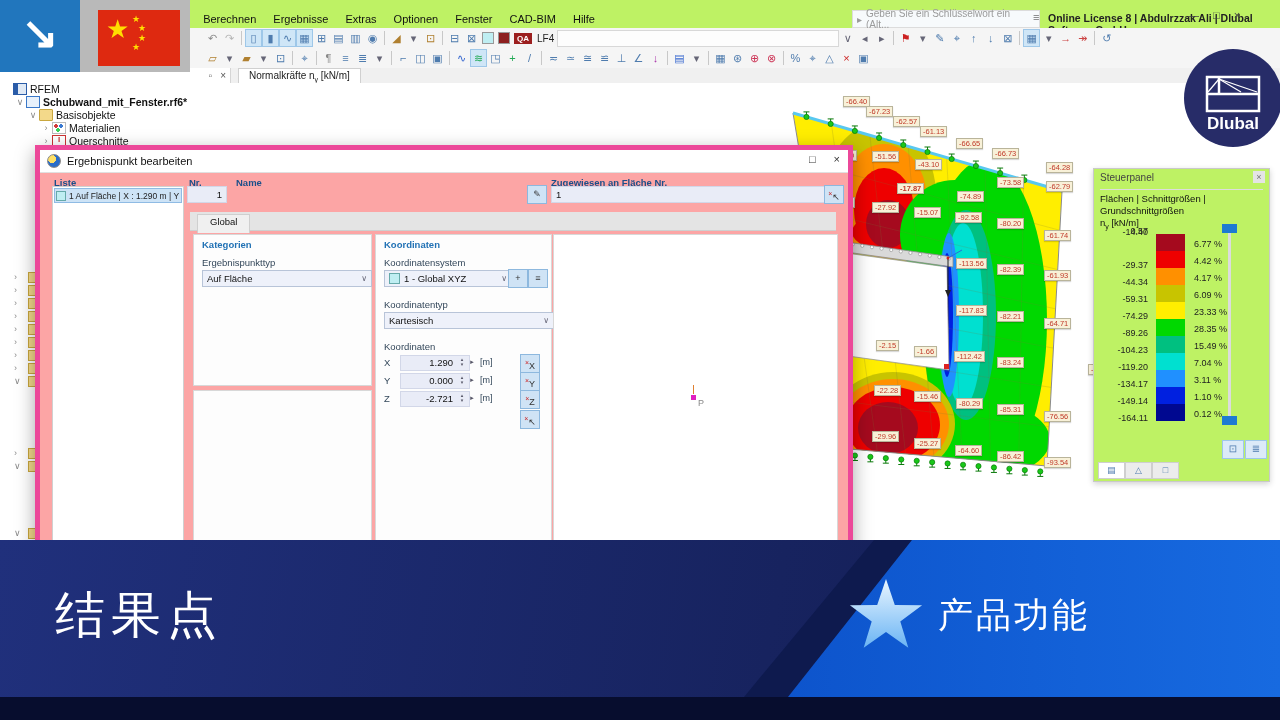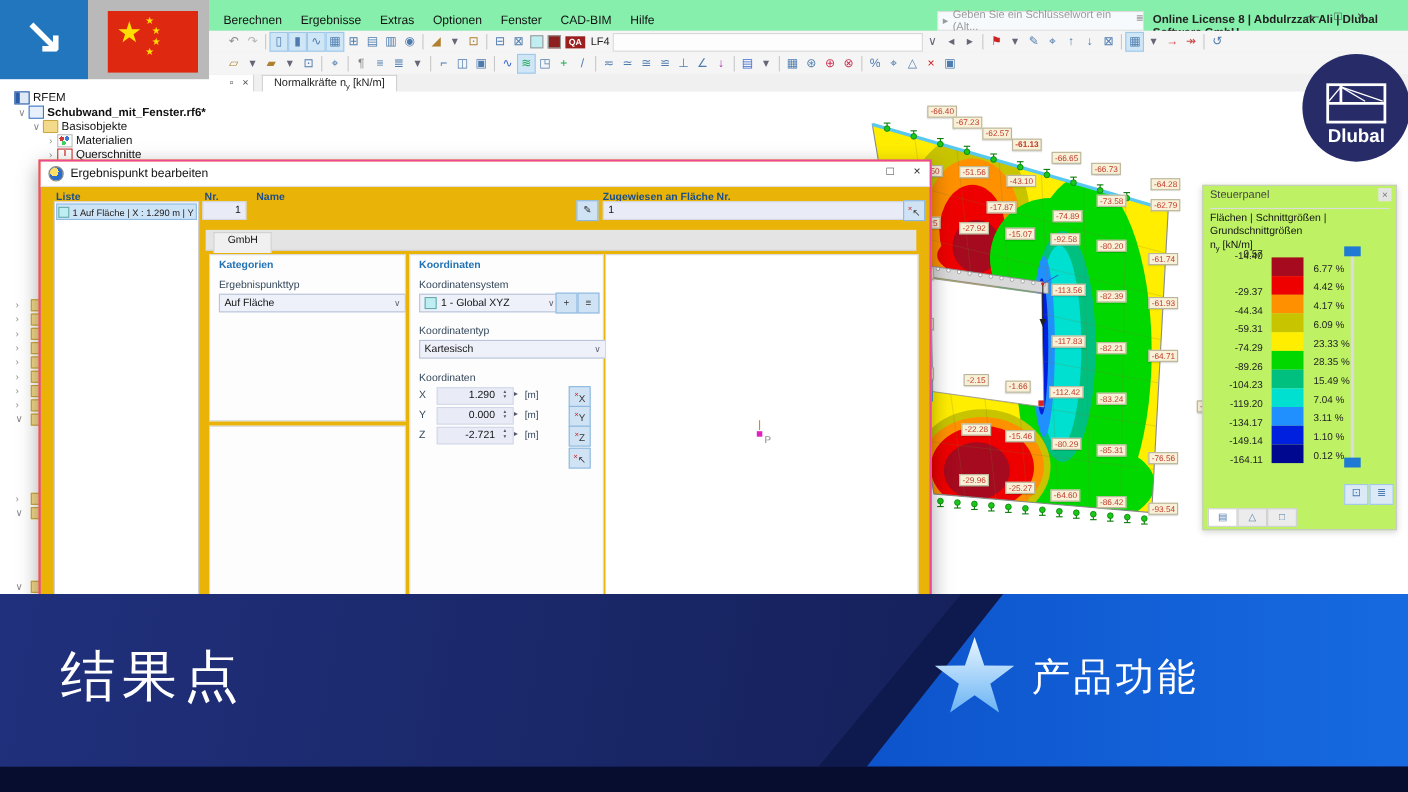--- a/index.html
+++ b/index.html
@@ -1,20 +1,20 @@
 <!DOCTYPE html>
 <html><head>
 <meta charset="utf-8">
 <style>
   html,body{margin:0;padding:0;background:#404040;}
   #stage{position:relative;width:1280px;height:720px;overflow:hidden;background:#fff;
          font-family:"Liberation Sans",sans-serif;font-size:11px;color:#222;}
   .abs{position:absolute;}
   
-  #titlebar{left:0;top:0;width:1280px;height:28px;background:#86efac;border-bottom:1px solid #e2e2e2;z-index:5;}
+  #titlebar{left:0;top:0;width:1280px;height:28px;background:#bef264;border-bottom:1px solid #e2e2e2;z-index:5;}
   #menus{left:180px;top:13px;display:flex;gap:17px;color:#111;font-size:11px;}
   .menu-item{cursor:default;}
   #searchbox{left:852px;top:10px;width:178px;height:16px;background:#f7fafc;border:1px solid #dcdcdc;
              display:flex;align-items:center;gap:4px;padding:0 4px;color:#9a9a9a;font-size:10px;}
   #search-mag{left:1033px;top:11px;color:#707070;font-size:11px;}
   #license{left:1048px;top:12px;font-size:10.5px;font-weight:bold;color:#222;}
   #winbtns{left:1188px;top:9px;display:flex;gap:14px;color:#444;font-size:11px;}
   
   .toolbar{left:0;width:1280px;height:20px;background:#f5f5f5;display:flex;align-items:center;z-index:5;}
   #toolbar1{top:28px;border-bottom:1px solid #e8e8e8;padding-left:204px;}
@@ -67,21 +67,21 @@
   .lg-box{position:absolute;left:62px;width:29px;}
   .lg-pct{position:absolute;left:100px;font-size:9px;color:#222;}
   #lg-track{position:absolute;left:134px;width:3px;background:#dcdcdc;}
   .lg-handle{position:absolute;left:128px;width:15px;height:9px;background:#1e7ad2;}
   .panel-btn{position:absolute;width:20px;height:17px;background:#dceaf8;border:1px solid #9ec7e8;
              font-size:10px;text-align:center;line-height:16px;color:#4f7cae;}
   .panel-tab{position:absolute;top:293px;width:25px;height:15px;background:#ececec;border:1px solid #cfcfcf;
              font-size:9px;text-align:center;line-height:14px;color:#4f7cae;}
   .panel-tab.active{background:#fff;}
   
-  #dialog{left:35px;top:145px;width:808px;height:420px;background:#eab308;border:2px solid #ec4899;z-index:40;
+  #dialog{left:35px;top:145px;width:808px;height:420px;background:#fca5a5;border:5px solid #ec4899;z-index:40;
           box-shadow:0 6px 18px rgba(0,0,0,.35);}
   #dlg-title{position:absolute;left:0;top:0;width:100%;height:22px;background:#fff;border-bottom:1px solid #e0e0e0;
              display:flex;align-items:center;font-size:11px;color:#111;}
   #dlg-gear{width:12px;height:12px;margin:0 6px 0 7px;border-radius:50%;
             background:radial-gradient(circle at 35% 35%,#ffe066 0 4px,#2a6cc8 4px 7px);border:1px solid #888;}
   #dlg-btns{position:absolute;right:8px;top:3px;display:flex;gap:18px;color:#333;font-size:11px;}
   .dlg-label{position:absolute;font-size:9.5px;font-weight:bold;color:#1b4f8a;}
   .dlg-field{position:absolute;background:#e9ecf7;border:1px solid #d2d7e8;font-size:9.5px;color:#111;
              display:flex;align-items:center;padding:0 4px;}
   .dlg-btn{position:absolute;width:18px;height:17px;background:#cfe3f5;border:1px solid #8db8de;font-size:9px;
@@ -509,31 +509,31 @@
       <line x1="948" y1="258" x2="948" y2="292" stroke="#222" stroke-width="1"></line>
       <polygon points="948,297 945,290 951,290" fill="#222"></polygon>
       <line x1="948" y1="258" x2="962" y2="250" stroke="#2a6cd8" stroke-width="1"></line>
       <circle cx="948" cy="258" r="1.5" fill="#c22"></circle>
     </g>
   </svg>
   <div class="abs" id="plot-labels">
       <div class="plabel" style="left: 843px; top: 96px;">-66.40</div>
       <div class="plabel" style="left: 866px; top: 106px;">-67.23</div>
       <div class="plabel" style="left: 893px; top: 116px;">-62.57</div>
-      <div class="plabel" style="left: 920px; top: 126px; font-weight: bold;">-61.13</div>
+      <div class="plabel" style="left: 920px; top: 126px;">-61.13</div>
       <div class="plabel" style="left: 956px; top: 138px;">-66.65</div>
       <div class="plabel" style="left: 992px; top: 148px;">-66.73</div>
       <div class="plabel" style="left: 1046px; top: 162px;">-64.28</div>
       <div class="plabel" style="left: 830px; top: 150px;">-77.50</div>
       <div class="plabel" style="left: 872px; top: 151px;">-51.56</div>
       <div class="plabel" style="left: 915px; top: 159px;">-43.10</div>
       <div class="plabel" style="left: 957px; top: 167px; margin-top: 24px;">-74.89</div>
       <div class="plabel" style="left: 997px; top: 177px;">-73.58</div>
       <div class="plabel" style="left: 1046px; top: 181px;">-62.79</div>
-      <div class="plabel" style="left: 897px; top: 183px;">-17.87</div>
+      <div class="plabel" style="left: 897px; top: 183px; font-weight: bold;">-17.87</div>
       <div class="plabel" style="left: 828px; top: 197px;">-95.25</div>
       <div class="plabel" style="left: 872px; top: 202px;">-27.92</div>
       <div class="plabel" style="left: 914px; top: 207px;">-15.07</div>
       <div class="plabel" style="left: 955px; top: 212px;">-92.58</div>
       <div class="plabel" style="left: 997px; top: 218px;">-80.20</div>
       <div class="plabel" style="left: 1044px; top: 230px;">-61.74</div>
       <div class="plabel" style="left: 818px; top: 243px;">-109.86</div>
       <div class="plabel" style="left: 956px; top: 258px;">-113.56</div>
       <div class="plabel" style="left: 997px; top: 264px;">-82.39</div>
       <div class="plabel" style="left: 1044px; top: 270px;">-61.93</div>
@@ -638,21 +638,21 @@
     <span class="dlg-label" style="left:196px;top:27px;">Name</span>
     <div class="dlg-btn" style="left:487px;top:35px;">✎</div>
 
     <span class="dlg-label" style="left:511px;top:27px;">Zugewiesen an Fläche Nr.</span>
     <div class="dlg-field" style="left:511px;top:36px;width:268px;height:15px;">1</div>
     <div class="dlg-btn" style="left:784px;top:35px;">
       <span class="axis-red">×</span><span>↖</span>
     </div>
 
     <div id="dlg-tabstrip">
-      <div id="dlg-tab">GmbH</div>
+      <div id="dlg-tab">Global</div>
     </div>
 
     <div class="groupbox" style="left:153px;top:84px;width:177px;height:150px;">
       <span class="grp-title">Kategorien</span>
       <span class="fld-label" style="left:8px;top:22px;">Ergebnispunkttyp</span>
       <div class="dd" style="left:8px;top:35px;width:160px;height:15px;">
         <span>Auf Fläche</span>
         <span class="ddarrow">∨</span>
       </div>
     </div>

